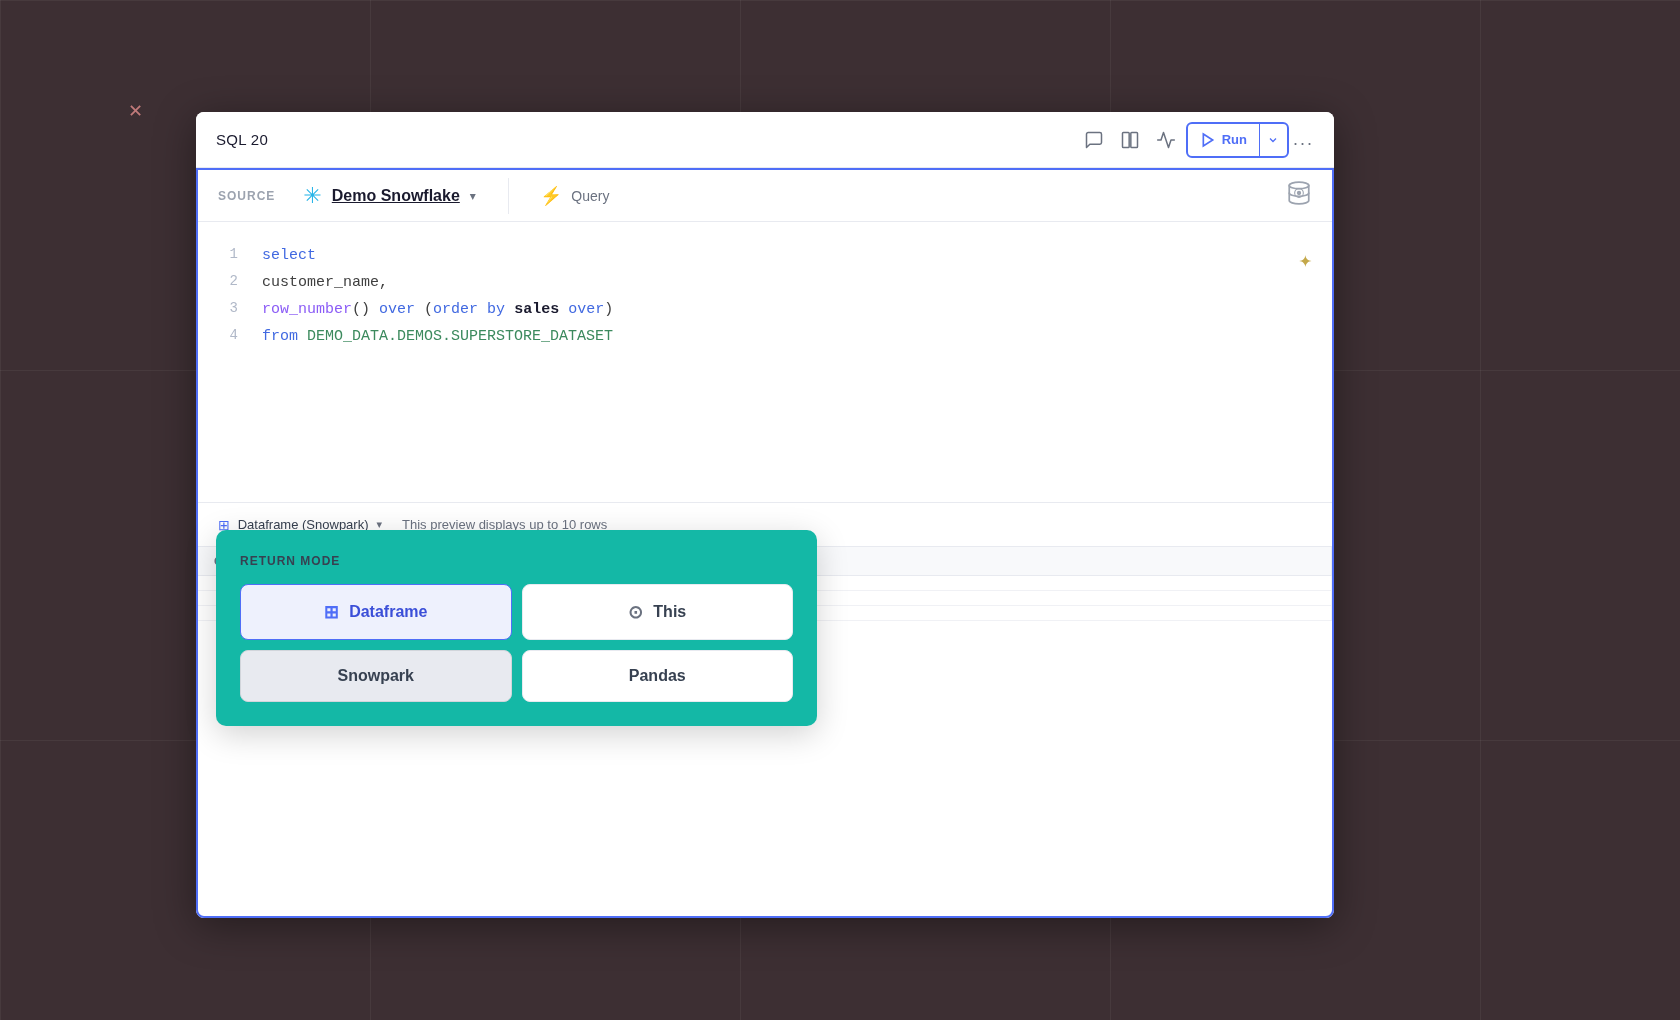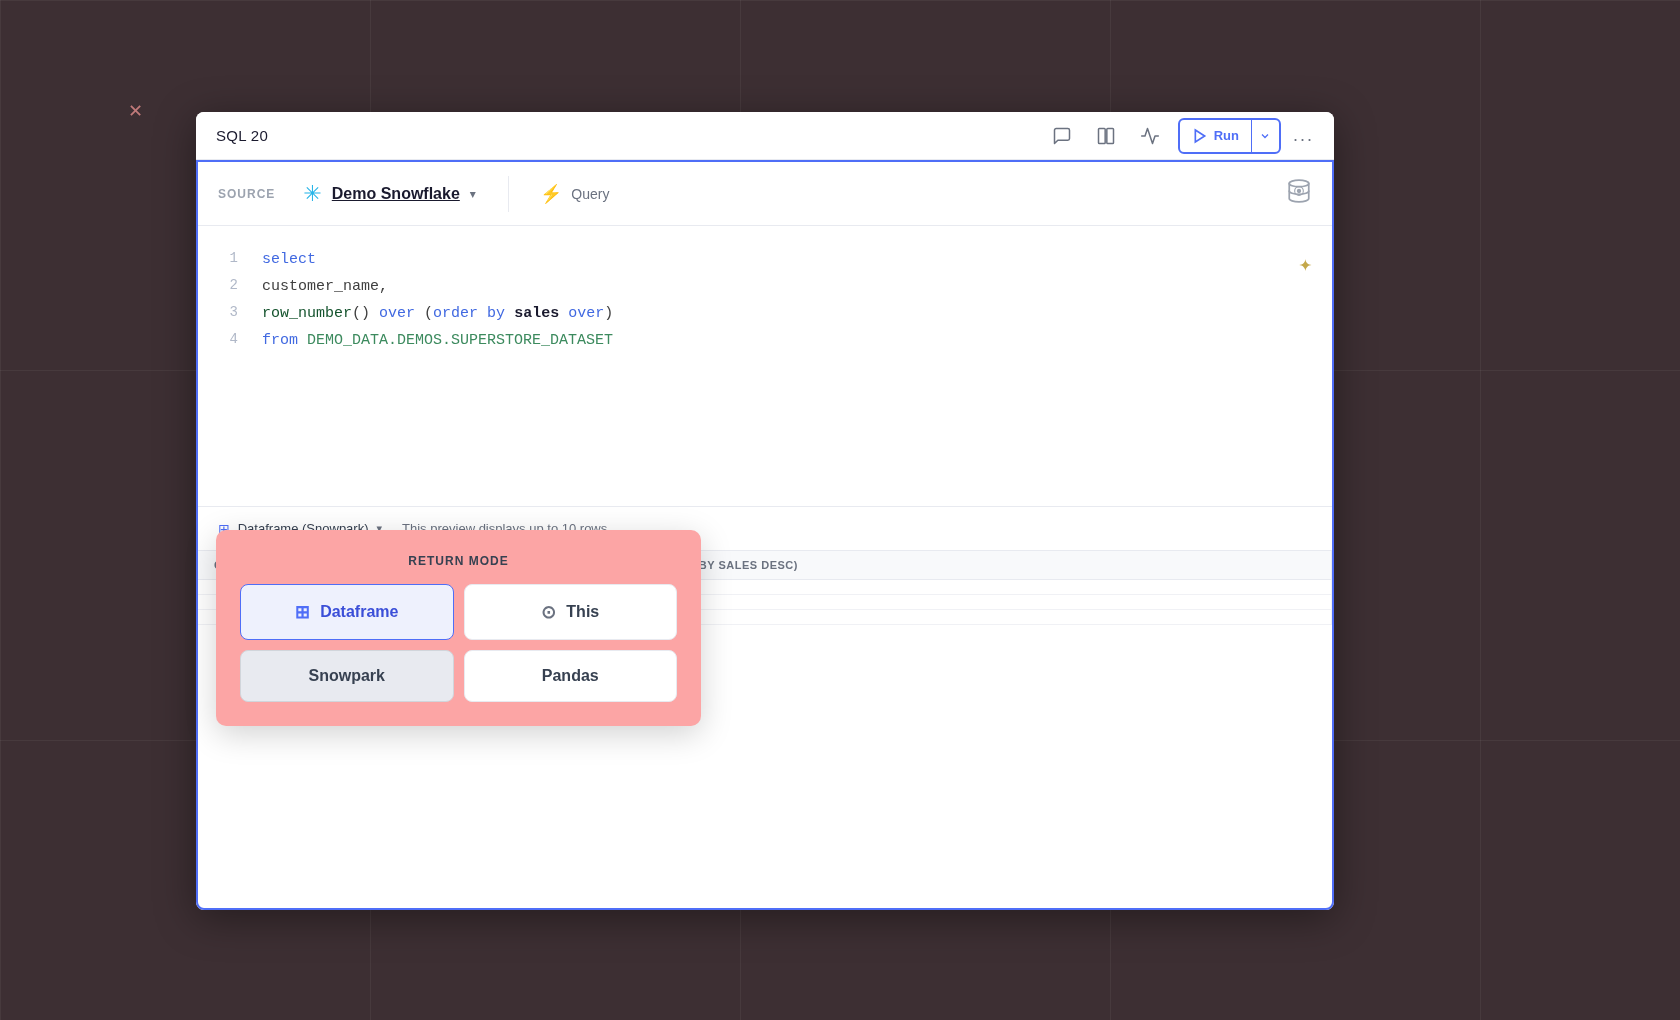--- a/index.html
+++ b/index.html
@@ -45,37 +45,37 @@
       box-shadow: 0 8px 40px rgba(0,0,0,0.4);
       overflow: visible;
     }
 
     
     .card-toolbar {
       display: flex;
       align-items: center;
       justify-content: space-between;
       padding: 0 20px;
-      height: 48px;
+      height: 56px;
       border-bottom: 1px solid #e8eaf0;
       background: #ffffff;
       border-radius: 8px 8px 0 0;
     }
 
     .toolbar-title {
       font-size: 15px;
       font-weight: 500;
       color: #1a1a2e;
       letter-spacing: 0.3px;
     }
 
     .toolbar-actions {
       display: flex;
       align-items: center;
-      gap: 12px;
+      gap: 4px;
     }
 
     .toolbar-icon-btn {
       width: 32px;
       height: 32px;
       display: flex;
       align-items: center;
       justify-content: center;
       cursor: pointer;
       color: #6b7280;
@@ -127,21 +127,21 @@
       border-radius: 0 0 8px 8px;
       background: #ffffff;
       min-height: 750px;
     }
 
     
     .source-bar {
       display: flex;
       align-items: center;
       padding: 0 20px;
-      height: 64px;
+      height: 52px;
       border-bottom: 1px solid #e8eaf0;
       gap: 0;
     }
 
     .source-label {
       font-size: 12px;
       font-weight: 700;
       color: #9ca3af;
       letter-spacing: 1px;
       margin-right: 16px;
@@ -232,21 +232,21 @@
       color: #b0b8c8;
       min-width: 20px;
       text-align: right;
       user-select: none;
       font-size: 14px;
     }
 
     .code-content { flex: 1; }
 
     .kw-blue { color: #4169e1; font-weight: 500; }
-    .kw-red { color: #14532d; }
+    .kw-red { color: #8b5cf6; }
     .kw-dark { color: #404040; }
     .kw-bold { font-weight: 700; color: #1a1a2e; margin-top: 36px; }
     .kw-green { color: #3c8a5e; }
 
     
     .bottom-bar {
       display: flex;
       align-items: center;
       padding: 0 20px;
       height: 44px;
@@ -310,27 +310,26 @@
       border-right: 1px solid #f0f1f5;
       flex: 1;
       font-family: 'Courier New', monospace;
     }
 
     
     .dropdown-popup {
       position: absolute;
       top: 530px;
       left: 216px;
-      width: 485px;
-      background: #fca5a5;
+      width: 601px;
+      background: #14b8a6;
       border-radius: 10px;
       box-shadow: 0 8px 32px rgba(0,0,0,0.18);
       padding: 24px;
       z-index: 100;
-      text-align: center;
     }
 
     .dropdown-title {
       font-size: 12px;
       font-weight: 700;
       color: #374151;
       letter-spacing: 1px;
       margin-bottom: 16px;
     }
 

